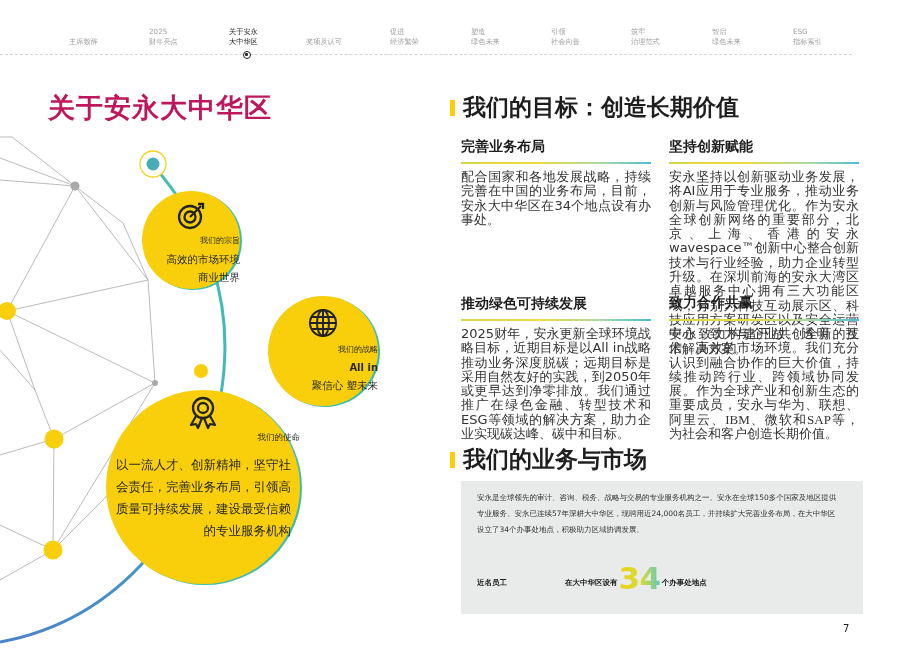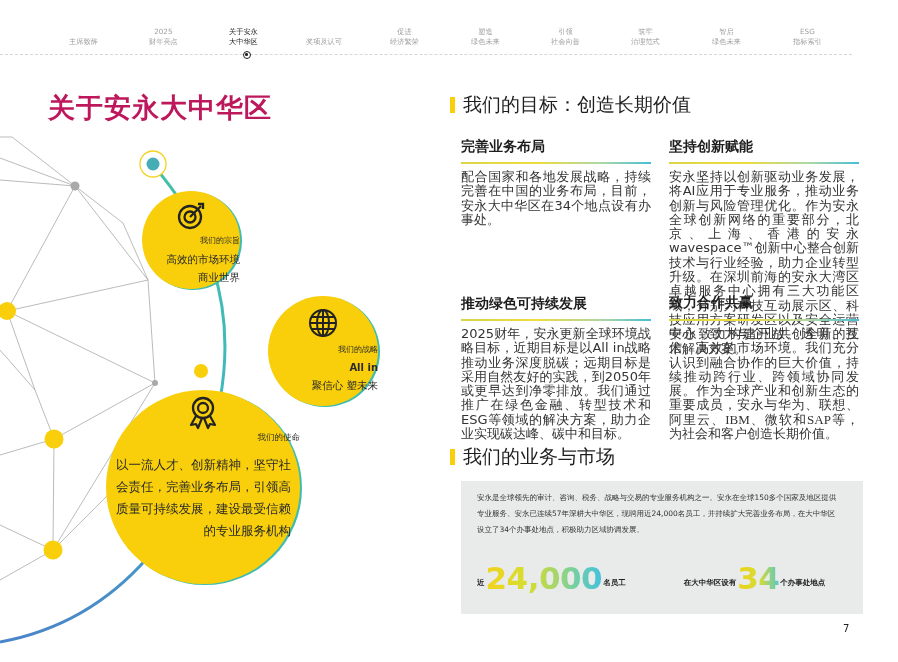--- a/index.html
+++ b/index.html
@@ -3,21 +3,21 @@
 <meta charset="utf-8">
 <style>
   * { box-sizing: border-box; margin: 0; padding: 0; }
   html, body { width: 898px; height: 662px; background: #ffffff; overflow: hidden; }
   body { position: relative; font-family: "DejaVu Sans", "Liberation Sans", sans-serif; color: #222; }
 
   
   .topnav { position: absolute; left: 0; top: 0; width: 898px; height: 60px; }
   .topnav .rule { position: absolute; left: 0; top: 54px; width: 852px; border-top: 1px dashed #d6d6d6; }
   .nav-item { position: absolute; top: 27px; font-size: 7.2px; line-height: 10px; color: #9d9d9d; white-space: nowrap; cursor: pointer; }
-  .nav-item span { display: block; text-align: center; }
+  .nav-item span { display: block; }
   .nav-item.active { color: #222; }
   .nav-marker { position: absolute; left: 243px; top: 51px; width: 8px; height: 8px; border-radius: 50%; background: #fff; border: 1.5px solid #222; }
   .nav-marker::after { content: ""; position: absolute; left: 1.3px; top: 1.3px; width: 2.5px; height: 2.5px; border-radius: 50%; background: #222; }
 
   
   .page-title { position: absolute; left: 48px; top: 90px; font-size: 27px; font-weight: bold; color: #be185d; letter-spacing: 1px; white-space: nowrap; }
   .network { position: absolute; left: 0; top: 0; width: 440px; height: 662px; pointer-events: none; }
 
   .bubble { position: absolute; border-radius: 50%; background: #f8cf0a; text-align: right; color: #2a2a2a; }
   .bubble .icon { display: block; margin: 0 auto; }
@@ -36,21 +36,21 @@
   .b2 .body { margin-top: 3px; font-size: 10.5px; }
 
   .b3 { left: 106px; top: 390px; width: 194px; height: 194px; box-shadow: 2px 1px 0 #3fbcb0; }
   .b3 .icon { margin-top: 6px; }
   .b3 .cap { margin-top: 2px; font-size: 8.5px; }
   .b3 .body { margin: 10px auto 0; width: 176px; font-size: 12.5px; line-height: 22px; }
 
   
   .sec-head { position: absolute; display: flex; align-items: center; white-space: nowrap; }
   .sec-head .bar { width: 5px; height: 16px; background: #f8cf0a; margin-right: 8px; }
-  .sec-head .txt { font-size: 19px; color: #1e1e1e; }
+  .sec-head .txt { font-size: 23px; color: #1e1e1e; font-weight: bold; }
   .h1 { left: 450px; top: 92px; }
   .h2 { left: 450px; top: 444px; }
 
   .card { position: absolute; width: 190px; }
   .card .ttl { font-size: 14px; font-weight: bold; color: #1e1e1e; height: 20px; line-height: 20px; }
   .card .ul { height: 2px; margin-top: 6px; background: linear-gradient(90deg, #d8d64a 0%, #eedc3c 40%, #a9d7a7 75%, #49bdd6 100%); }
   .card .txt { font-size: 13px; line-height: 14.3px; color: #333; margin-top: 6px; text-align: justify; }
   .c1 { left: 461px; top: 136px; }
   .c2 { left: 669px; top: 136px; }
   .c3 { left: 461px; top: 293px; }
@@ -229,21 +229,20 @@
 
 <div class="sec-head h2">
   <span class="bar"></span>
   <span class="txt">我们的业务与市场</span>
 </div>
 
 <div class="panel">
   <p class="txt">安永是全球领先的审计、咨询、税务、战略与交易的专业服务机构之一。安永在全球150多个国家及地区提供专业服务。安永已连续57年深耕大中华区，现聘用近24,000名员工，并持续扩大完善业务布局，在大中华区设立了34个办事处地点，积极助力区域协调发展。</p>
   <div class="stats">
     <span class="stat-small">近</span>
-    <span class="big">24,000</span>
     <span class="stat-small">名员工</span>
     <span class="gap"></span>
     <span class="stat-small">在大中华区设有</span>
     <span class="big b34">34</span>
     <span class="stat-small">个办事处地点</span>
   </div>
 </div>
 
 <div class="page-no">7</div>
 

